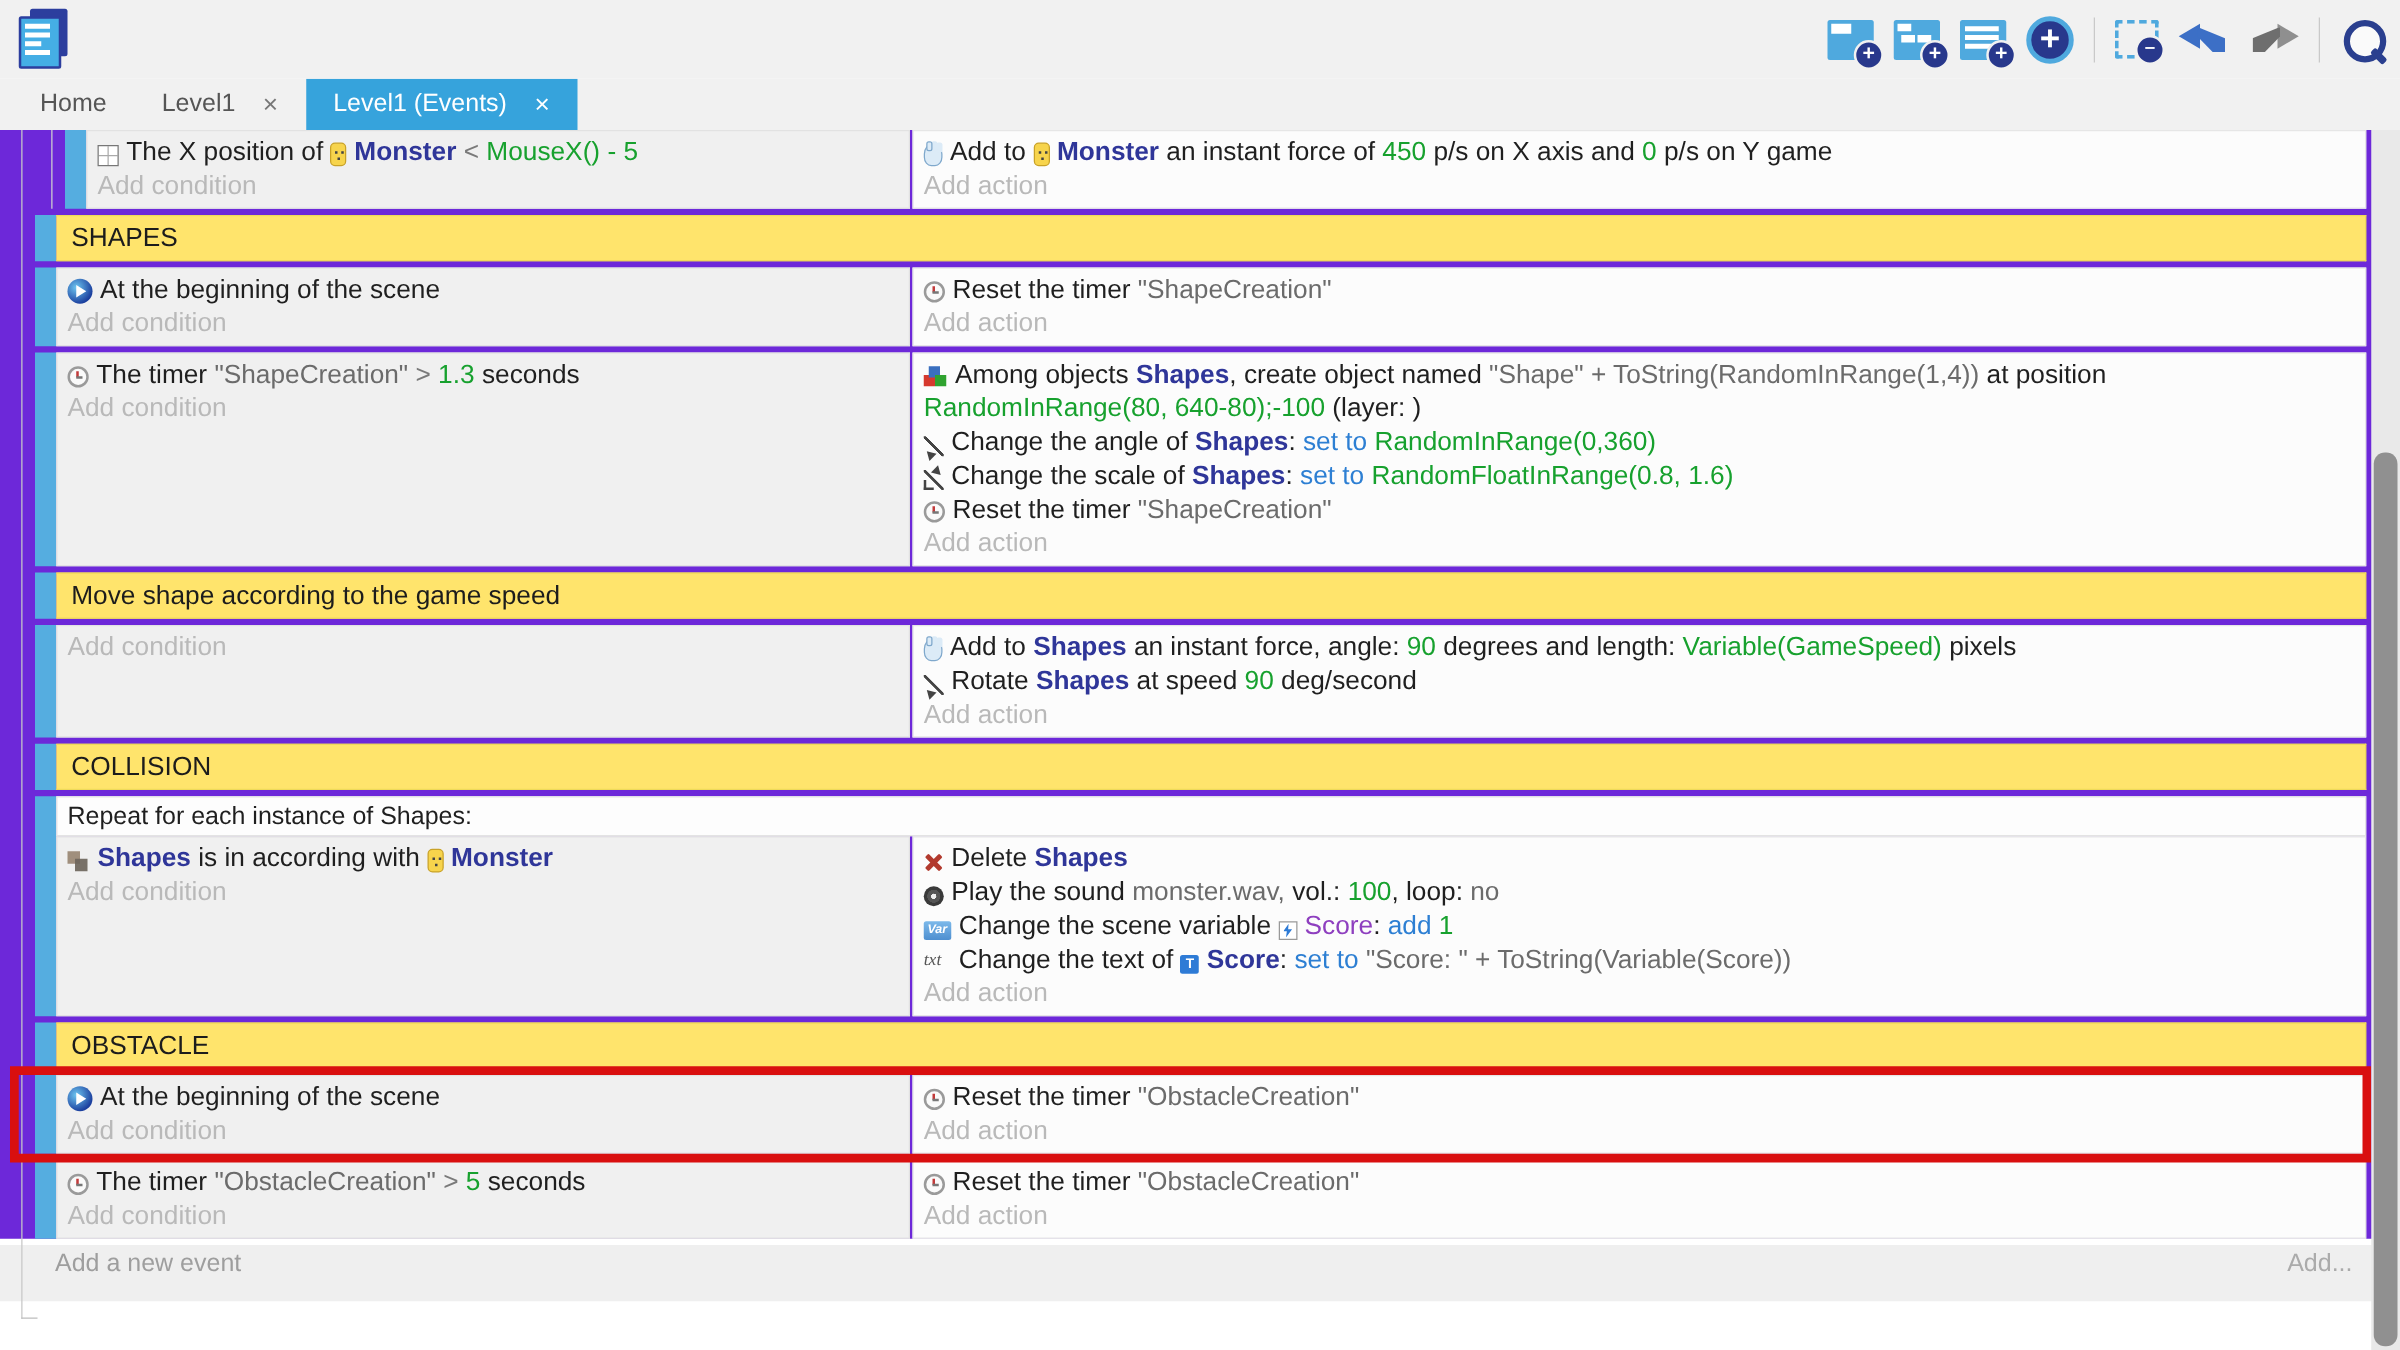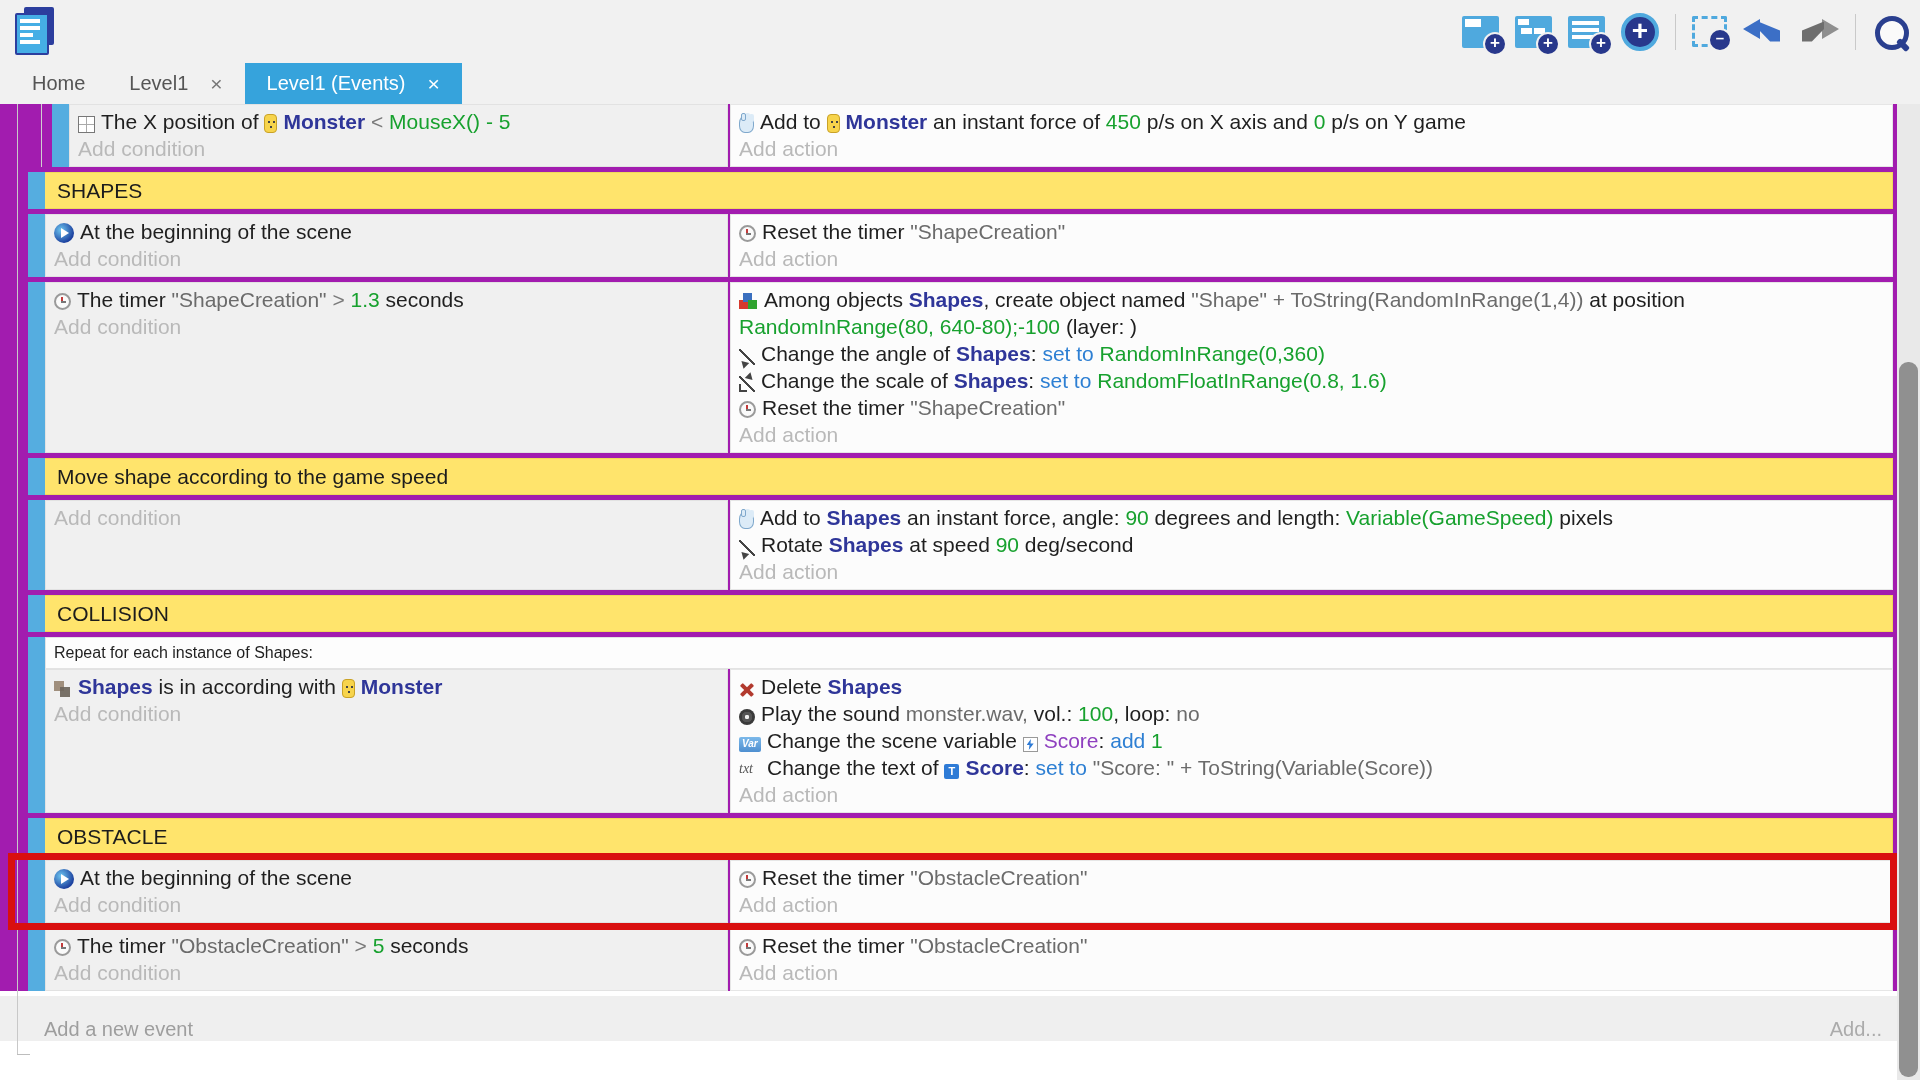--- a/index.html
+++ b/index.html
@@ -49,34 +49,34 @@
   
   .tabbar{height:41px;background:#F1F1F1;display:flex;align-items:stretch;padding-left:10px}
   .tab{display:flex;align-items:center;gap:22px;padding:0 22px;font-size:20px;color:#555;cursor:default}
   .tab.active{background:#36A3DC;color:#fff}
   .tab-close{font-size:21px;line-height:1;color:#777}
   .tab.active .tab-close{color:#fff}
   
   .main{position:relative;background:#fff}
   .rail{position:absolute;left:17px;top:0;width:1px;height:951px;background:#C8C8C8;z-index:2}
   .corner{position:absolute;left:17px;top:950px;width:13px;height:1px;background:#BDBDBD;z-index:2}
-  .events{position:relative;padding-left:28px;background:#a21caf}
+  .events{position:relative;padding-left:28px;background:#6d28d9}
   .row{display:flex;align-items:stretch;margin-bottom:5px;width:1865px}
   .bar{flex:0 0 17px;background:#55ADE0}
   .group-row{height:37px}
   .group-label{flex:1;background:#FFE46C;border:1px solid #EFD95A;border-left:none;display:flex;align-items:center;padding-left:12px;font-size:21px;color:#1c1c1c}
   .ev-body{flex:1;display:flex;flex-direction:column}
   .cells{display:flex;flex:1;align-items:stretch}
   .cell{padding:3px 10px 4px 8px}
   .cond{flex:0 0 683px;background:#F0F0F0;border:1px solid #E2E2E2}
   .cond.narrow{flex-basis:659px}
   .act{flex:1;background:#FCFCFC;border:1px solid #E6E6E6;margin-left:2px}
   .line{font-size:21px;line-height:27px;color:#1F1F1F}
   .add-line{font-size:21px;line-height:27px;color:#B9B9B9}
-  .foreach-line{font-size:16px;line-height:26px;background:#FDFDFD;border:1px solid #E3E3E3;padding:2px 8px;color:#1F1F1F}
+  .foreach-line{font-size:20px;line-height:26px;background:#FDFDFD;border:1px solid #E3E3E3;padding:2px 8px;color:#1F1F1F}
   .indent-spacer{flex:0 0 24px;position:relative}
   .indent-spacer::before{content:'';position:absolute;left:13px;top:0;height:100%;border-left:1px solid #CFCFCF}
   .highlighted{position:relative}
   .highlighted::after{content:'';position:absolute;left:-20px;right:-4px;top:-7px;bottom:-7px;border:7px solid #D90F0F;pointer-events:none;z-index:3}
   
   .k-plain{color:#1F1F1F}
   .k-object{color:#2F3699;font-weight:bold}
   .k-expr{color:#17A12E}
   .k-setto{color:#2D7FD3}
   .k-string{color:#6B6B6B}
@@ -116,21 +116,21 @@
   .text-action-icon::after{content:'txt';position:absolute;left:0;top:-3px;color:#555;font:italic 14px/15px "Liberation Serif",serif}
   .text-object-icon{width:15px;height:15px;background:#2E7BD6;border-radius:2px}
   .text-object-icon::after{content:'T';position:absolute;left:0;right:0;top:1px;text-align:center;color:#fff;font:bold 11px/12px "Liberation Sans",sans-serif}
   .bomb-icon{width:13px;height:13px;background:#151515;border-radius:50%;margin-bottom:1px}
   .bomb-icon::before{content:'';position:absolute;left:8px;top:-4px;width:4px;height:4px;border-top:2px solid #555;border-right:2px solid #555;border-radius:0 4px 0 0}
   .bomb-icon::after{content:'';position:absolute;left:10px;top:-5px;width:5px;height:5px;background:#F3C13A;transform:rotate(45deg)}
   .collision-icon{width:18px;height:17px}
   .collision-icon::before{content:'';position:absolute;left:0;top:0;width:10px;height:10px;background:#A08F7D}
   .collision-icon::after{content:'';position:absolute;left:6px;top:6px;width:10px;height:10px;background:#6E665C;opacity:.92}
   
-  .footer{position:relative;height:45px;background:#EFEFEF;display:flex;align-items:flex-end;justify-content:space-between;padding:18px 38px 0 44px}
+  .footer{position:relative;height:45px;background:#EFEFEF;display:flex;align-items:flex-start;justify-content:space-between;padding:4px 38px 0 44px}
   .footer .add-new{font-size:20px;color:#9E9E9E}
   .footer .add-more{font-size:20px;color:#ABABAB}
   
   .scrollbar{position:absolute;right:0;top:104px;bottom:0;width:23px;background:#E9E9E9;z-index:6}
   .scrollbar .thumb{position:absolute;left:2px;right:2px;top:258px;bottom:3px;background:#909090;border-radius:9px}
 </style>
 </head>
 <body>
 
 <div class="topbar">

